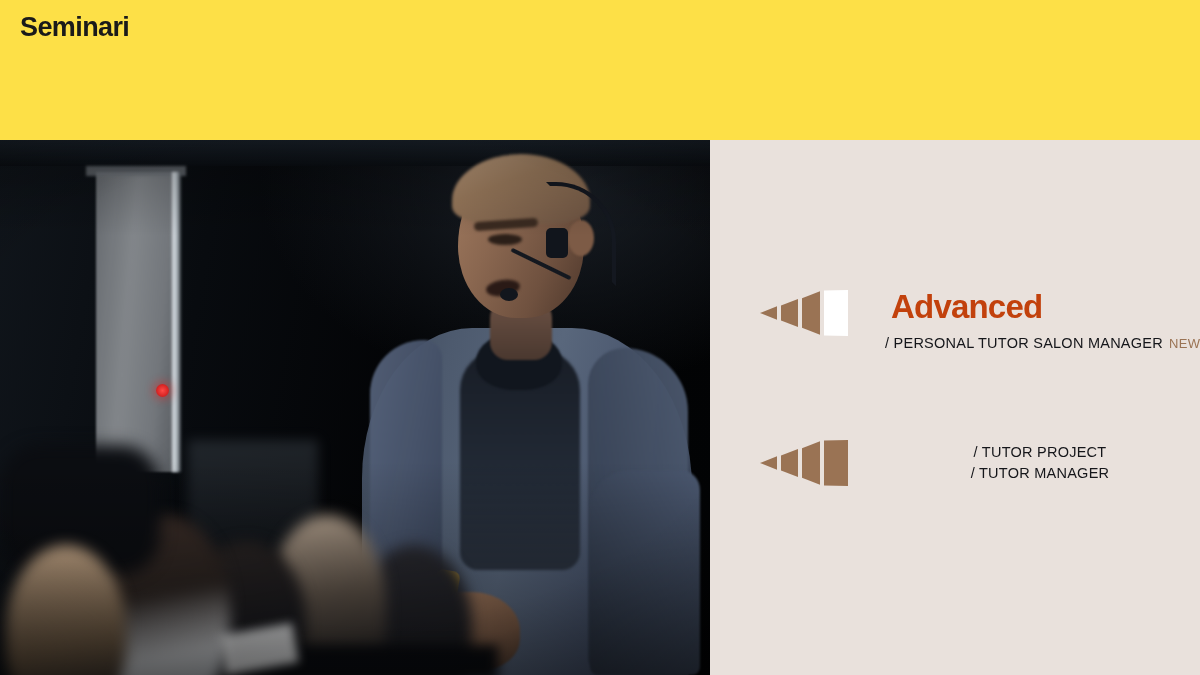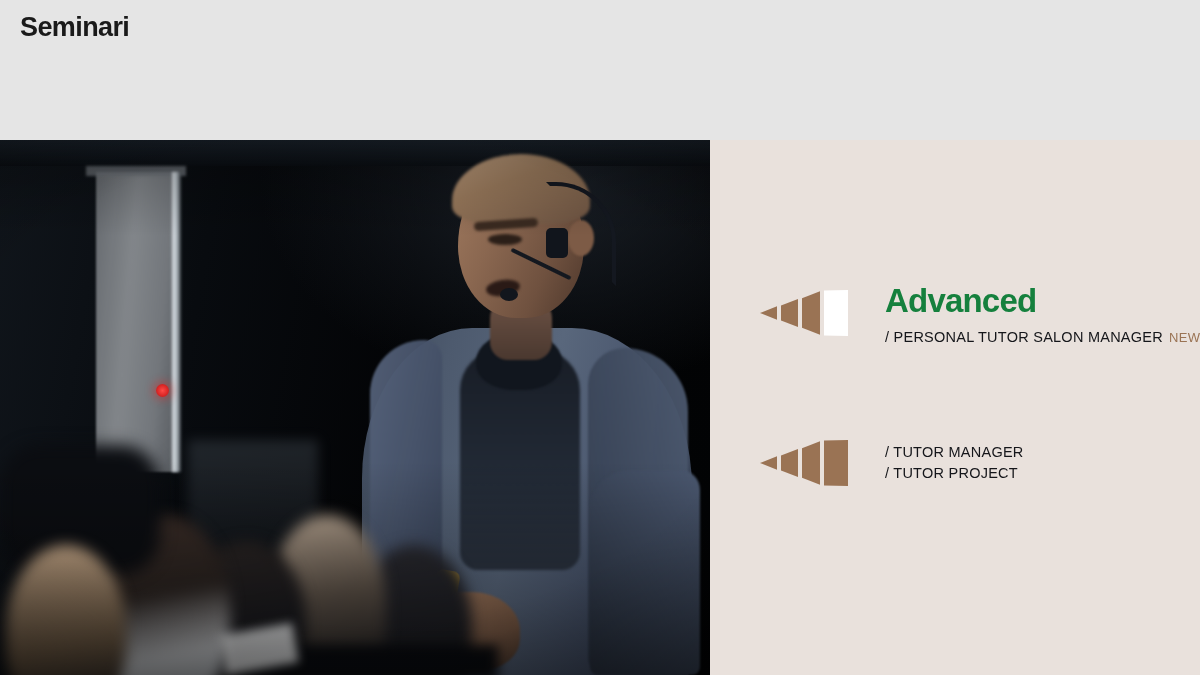--- a/index.html
+++ b/index.html
@@ -17,21 +17,21 @@
     overflow: hidden;
     background: #ffffff;
   }
 
   
   .header {
     position: absolute;
     left: 0; top: 0;
     width: 1200px;
     height: 140px;
-    background: #e5e5e5;
+    background: #fde047;
   }
   .header-eyebrow {
     position: absolute;
     left: 20px;
     top: 14px;
     font-family: "Liberation Sans", sans-serif;
     font-size: 27px;
     font-weight: bold;
     letter-spacing: -0.6px;
     color: #1a1a1a;
@@ -397,34 +397,35 @@
     position: absolute;
     left: 175px;
     top: -6px;
     width: 310px;
   }
   .entry-title {
     font-family: "Liberation Sans", sans-serif;
     font-size: 33px;
     font-weight: bold;
     letter-spacing: -0.8px;
-    color: #15803d;
+    color: #c2410c;
     line-height: 1.05;
-    margin: 0;
+    margin: 6px;
     white-space: nowrap;
   }
   .entry-sub {
     margin-top: 8px;
     font-family: "Liberation Sans", sans-serif;
     font-size: 14.5px;
     font-weight: normal;
     letter-spacing: 0.25px;
     color: #15161a;
     line-height: 1.45;
     white-space: nowrap;
+    text-align: center;
   }
   .badge-new {
     font-family: "Liberation Sans", sans-serif;
     font-size: 13px;
     letter-spacing: 0.4px;
     color: #9a7354;
     margin-left: 6px;
   }
 </style>
 </head>
@@ -509,20 +510,20 @@
       <div class="arrow">
         <svg width="88" height="46" viewBox="0 0 88 46" aria-hidden="true">
           <polygon points="0,23 17,16.2 17,29.8" fill="#9a7354"></polygon>
           <polygon points="21,15.6 38,8.9 38,37.1 21,30.4" fill="#9a7354"></polygon>
           <polygon points="42,8.3 60,1.2 60,44.8 42,37.7" fill="#9a7354"></polygon>
           <polygon points="64,0.6 88,0 88,46 64,45.4" fill="#9a7354"></polygon>
         </svg>
       </div>
       <div class="entry-text">
         <div class="entry-sub">
+          <div>/ TUTOR PROJECT</div>
           <div>/ TUTOR MANAGER</div>
-          <div>/ TUTOR PROJECT</div>
         </div>
       </div>
     </div>
 
   </div>
 </div>
 
 </body></html>

